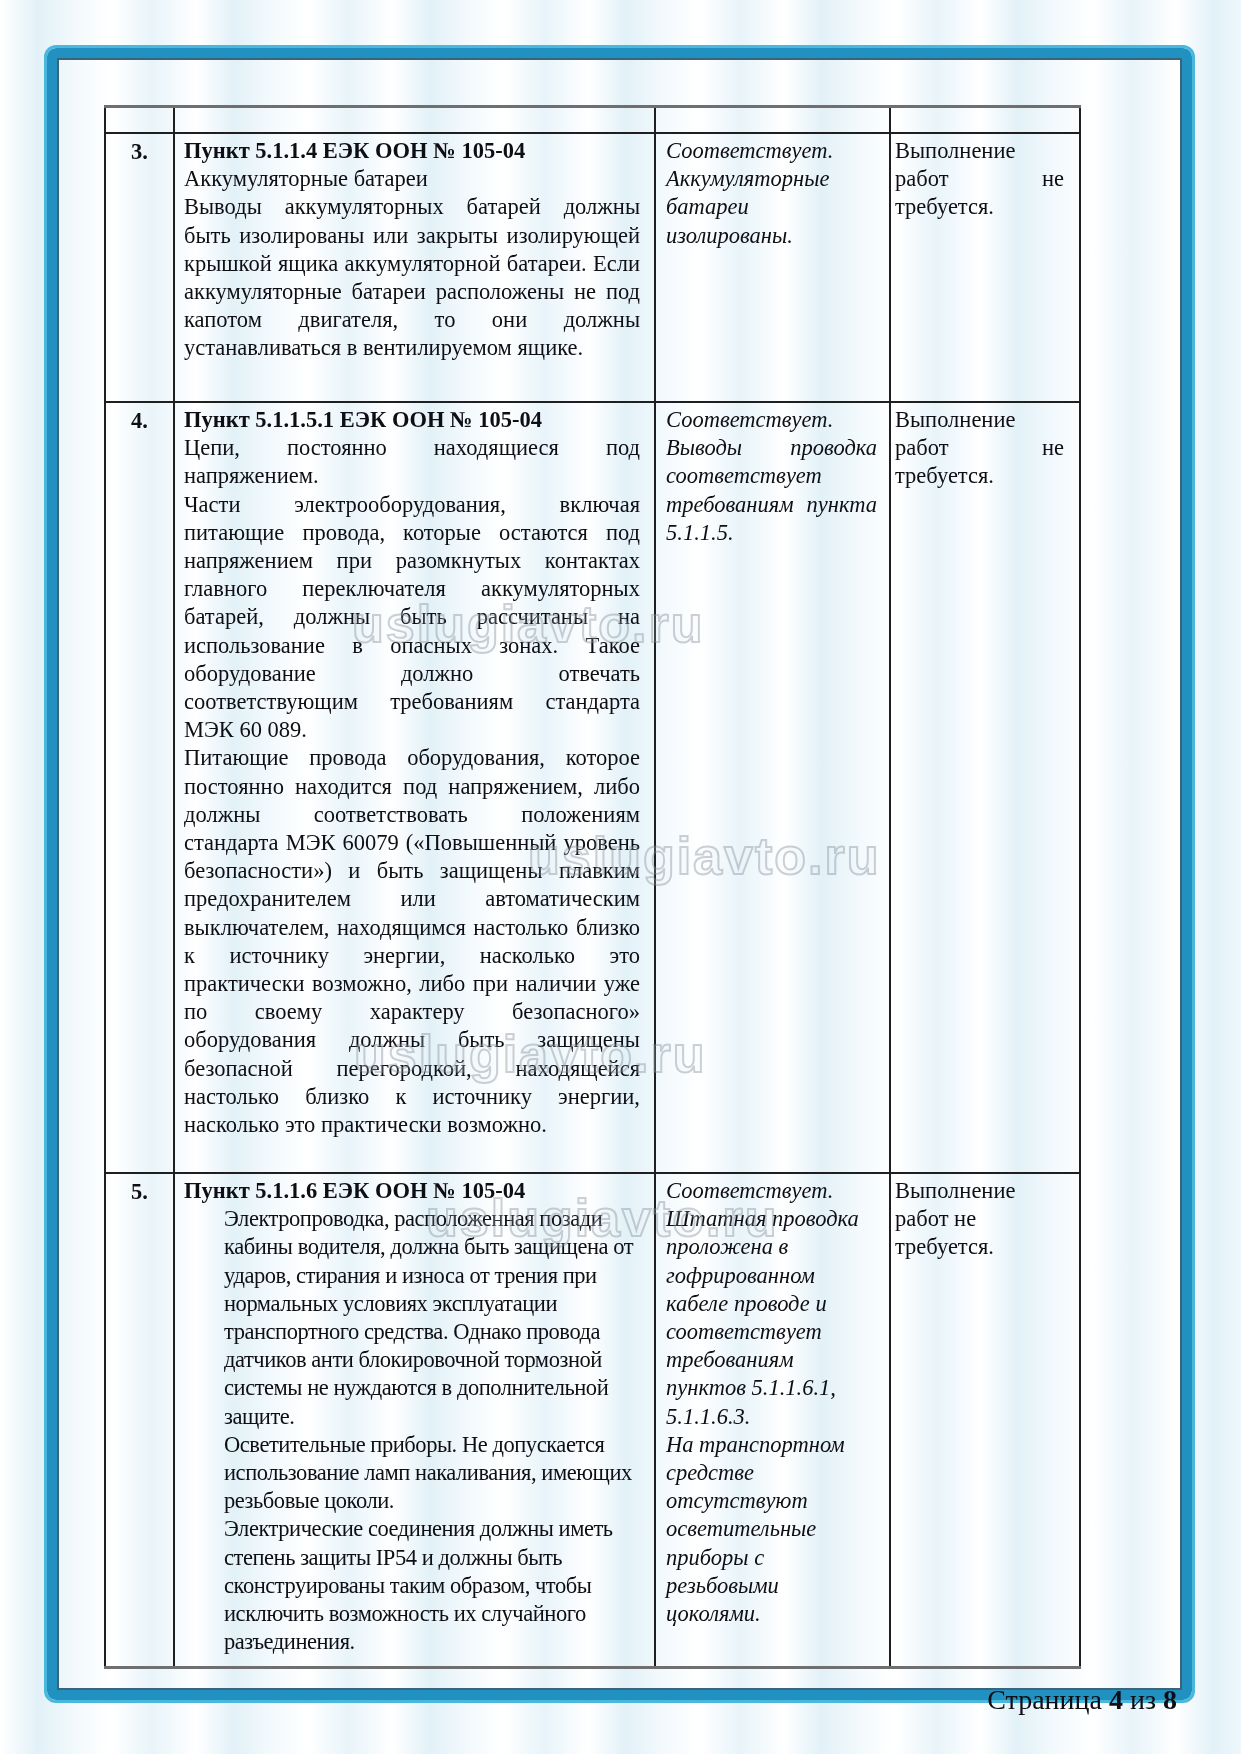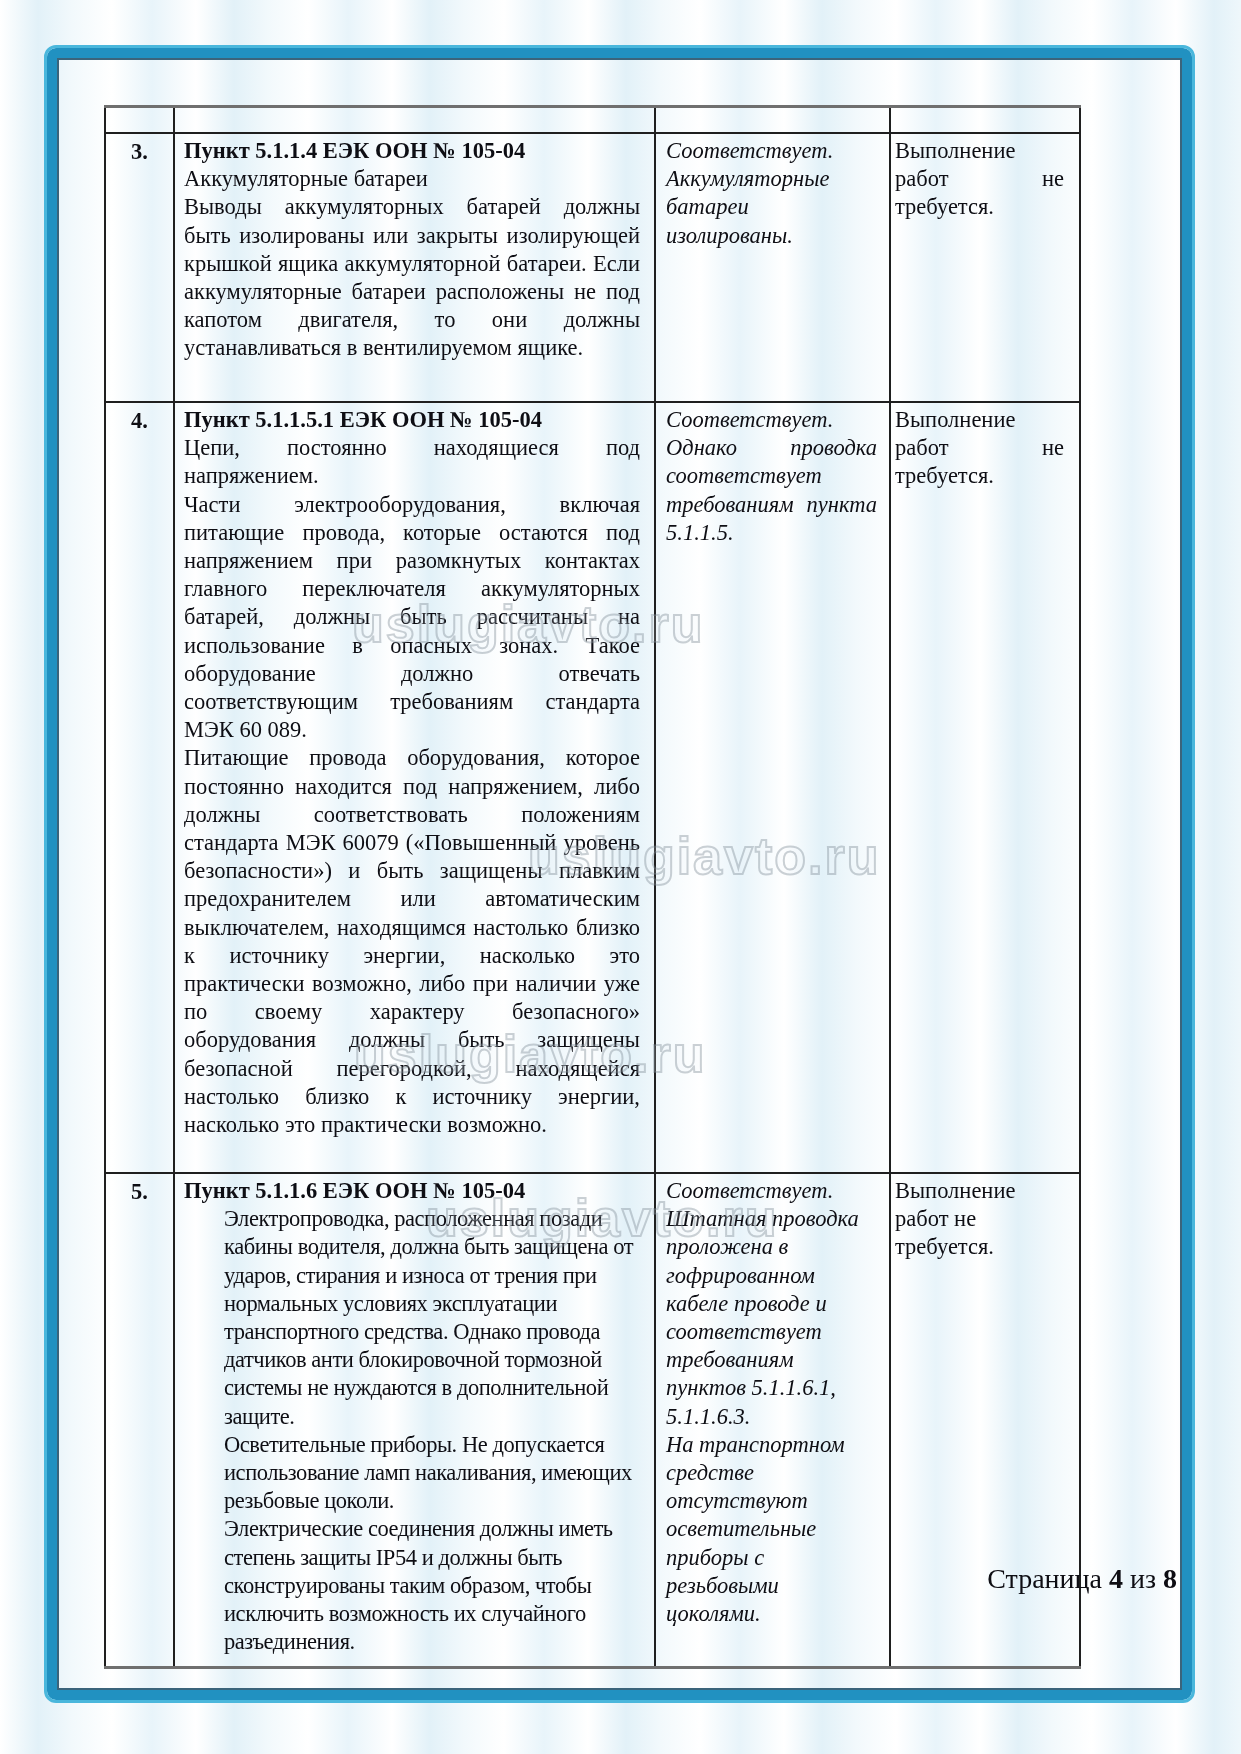--- a/index.html
+++ b/index.html
@@ -71,21 +71,21 @@
     white-space: nowrap;
     margin-top: 26px;
   }
   .wm1 { left: 352px; top: 568px; }
   .wm2 { left: 528px; top: 800px; }
   .wm3 { left: 354px; top: 998px; }
   .wm4 { left: 426px; top: 1162px; }
 
   .footer {
     position: absolute;
-    right: 64px; top: 1562px;
+    right: 64px; top: 1683px;
     font-size: 28px;
     line-height: 34px;
     white-space: nowrap;
   }
   .footer b { font-weight: bold; }
 </style>
 </head>
 <body>
 
 <div class="canvas">
@@ -125,21 +125,21 @@
       <tr class="r4">
         <td class="num">4.</td>
         <td class="req">
           <p class="title">Пункт 5.1.1.5.1 ЕЭК ООН № 105-04</p>
           <p class="just">Цепи, постоянно находящиеся под напряжением.</p>
           <p class="just">Части электрооборудования, включая питающие провода, которые остаются под напряжением при разомкнутых контактах главного переключателя аккумуляторных батарей, должны быть рассчитаны на использование в опасных зонах. Такое оборудование должно отвечать соответствующим требованиям стандарта МЭК 60 089.</p>
           <p class="just">Питающие провода оборудования, которое постоянно находится под напряжением, либо должны соответствовать положениям стандарта МЭК 60079 («Повышенный уровень безопасности») и быть защищены плавким предохранителем или автоматическим выключателем, находящимся настолько близко к источнику энергии, насколько это практически возможно, либо при наличии уже по своему характеру безопасного» оборудования должны быть защищены безопасной перегородкой, находящейся настолько близко к источнику энергии, насколько это практически возможно.</p>
         </td>
         <td class="concl just">
           <p>Соответствует.</p>
-          <p class="just">Однако проводка соответствует требованиям пункта 5.1.1.5.</p>
+          <p class="just">Выводы проводка соответствует требованиям пункта 5.1.1.5.</p>
         </td>
         <td class="works just">Выполнение работ не требуется.</td>
       </tr>
 
       <tr class="r5">
         <td class="num">5.</td>
         <td class="req">
           <p class="title">Пункт 5.1.1.6 ЕЭК ООН № 105-04</p>
           <p class="condensed">Электропроводка, расположенная позади кабины водителя, должна быть защищена от ударов, стирания и износа от трения при нормальных условиях эксплуатации транспортного средства. Однако провода датчиков анти блокировочной тормозной системы не нуждаются в дополнительной защите.</p>
           <p class="condensed">Осветительные приборы. Не допускается использование ламп накаливания, имеющих резьбовые цоколи.</p>

